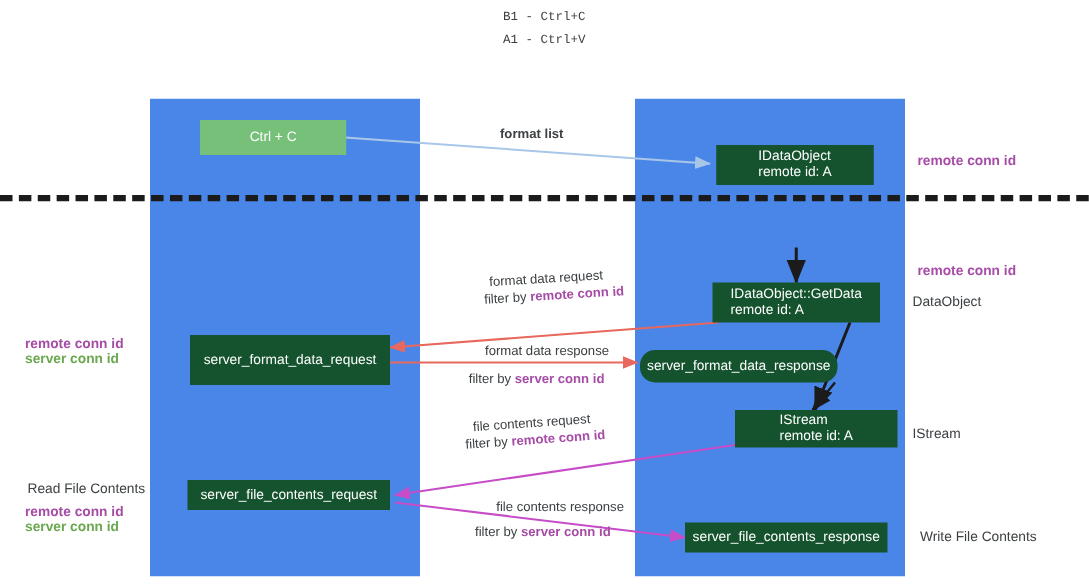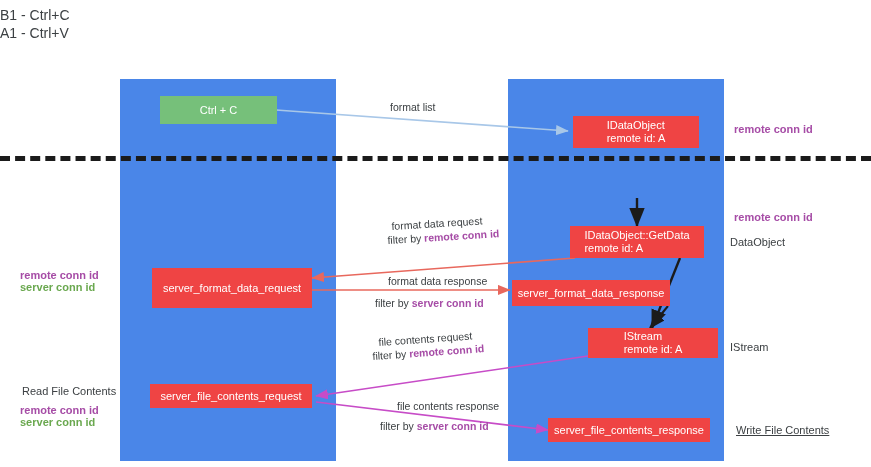--- a/index.html
+++ b/index.html
@@ -7,42 +7,43 @@
     width:871px;height:467px;
     background:#ffffff;
     font-family:"Liberation Sans","DejaVu Sans",sans-serif;
     overflow:hidden;
   }
   #stage{position:relative;width:871px;height:467px;}
 
   
   .title{
     position:absolute;left:0;top:6px;width:871px;
-    color:#3c4043;font-size:14px;line-height:18px;
+    text-align:center;color:#3c4043;font-size:10px;line-height:18px;
     white-space:pre-line;
+    font-family:Liberation Mono, monospace;
   }
 
   
   .col-head{
     position:absolute;text-align:right;color:#3c4043;
     font-size:11px;line-height:13px;white-space:pre-line;margin-top:32px;
   }
 
   
   .lane{position:absolute;background:#4a86e8;}
 
   
   .box{
     position:absolute;box-sizing:border-box;
     display:flex;align-items:center;justify-content:center;
     text-align:left;color:#ffffff;font-size:11px;line-height:13px;
     white-space:pre-line;
   }
   .box.green{background:#6aa84f;background:#76c07a;}
-  .box.orange{background:#ef4444;}
+  .box.orange{background:#14532d;}
 
   
   .side{
     position:absolute;color:#3c4043;font-size:11px;line-height:13px;
     white-space:pre-line;
   }
   .kw-remote{color:#a64ca6;font-weight:bold;}
   .kw-server{color:#6aa84f;font-weight:bold;}
   .kw-remote-b{color:#a64ca6;font-weight:bold;}
   .kw-server-p{color:#a64ca6;font-weight:bold;}
@@ -115,48 +116,48 @@
 
   <div class="box orange" style="left:573px;top:116px;width:126px;height:32px;">IDataObject
 remote id: A</div>
 
 
   <div class="box orange" style="left:570px;top:226px;width:134px;height:32px;">IDataObject::GetData
 remote id: A</div>
 
   <div class="box orange" style="left:152px;top:268px;width:160px;height:40px;">server_format_data_request</div>
 
-  <div class="box orange" style="left:512px;top:280px;width:158px;height:26px;">server_format_data_response</div>
+  <div class="box orange" style="left:512px;top:280px;width:158px;height:26px;border-radius:12px;">server_format_data_response</div>
 
   <div class="box orange" style="left:588px;top:328px;width:130px;height:30px;">IStream
 remote id: A</div>
 
   <div class="box orange" style="left:548px;top:418px;width:162px;height:24px;">server_file_contents_response</div>
 
   <div class="box orange" style="left:150px;top:384px;width:162px;height:24px;">server_file_contents_request</div>
 
-  <div class="elabel" style="left:390px;top:100px;">format list</div>
+  <div class="elabel" style="left:400px;top:100px;font-weight:bold;">format list</div>
 
   <div class="elabel" style="left:391px;top:219px;transform:rotate(-3.5deg);transform-origin:left top;">format data request</div>
   <div class="elabel" style="left:387px;top:233px;transform:rotate(-3.5deg);transform-origin:left top;"><span>filter by </span><span class="kw-remote-b">remote conn id</span></div>
 
   <div class="elabel" style="left:388px;top:274px;">format data response</div>
   <div class="elabel" style="left:375px;top:296px;"><span>filter by </span><span class="kw-server-p">server conn id</span></div>
 
   <div class="elabel" style="left:378px;top:335px;transform:rotate(-4deg);transform-origin:left top;">file contents request</div>
   <div class="elabel" style="left:372px;top:349px;transform:rotate(-4deg);transform-origin:left top;"><span>filter by </span><span class="kw-remote-b">remote conn id</span></div>
 
   <div class="elabel" style="left:397px;top:399px;">file contents response</div>
   <div class="elabel" style="left:380px;top:419px;"><span>filter by </span><span class="kw-server-p">server conn id</span></div>
 
   <div class="side kw-remote" style="left:734px;top:123px;">remote conn id</div>
   <div class="side kw-remote" style="left:734px;top:211px;">remote conn id</div>
   <div class="side" style="left:730px;top:236px;">DataObject</div>
   <div class="side" style="left:730px;top:341px;">IStream</div>
-  <div class="side" style="left:736px;top:424px;text-decoration:underline;">Write File Contents</div>
+  <div class="side" style="left:736px;top:424px;">Write File Contents</div>
 
   <div class="side kw-remote" style="left:20px;top:269px;">remote conn id</div>
   <div class="side kw-server" style="left:20px;top:281px;">server conn id</div>
 
   <div class="side" style="left:22px;top:385px;">Read File Contents</div>
   <div class="side kw-remote" style="left:20px;top:404px;">remote conn id</div>
   <div class="side kw-server" style="left:20px;top:416px;">server conn id</div>
 
 </div>
 

